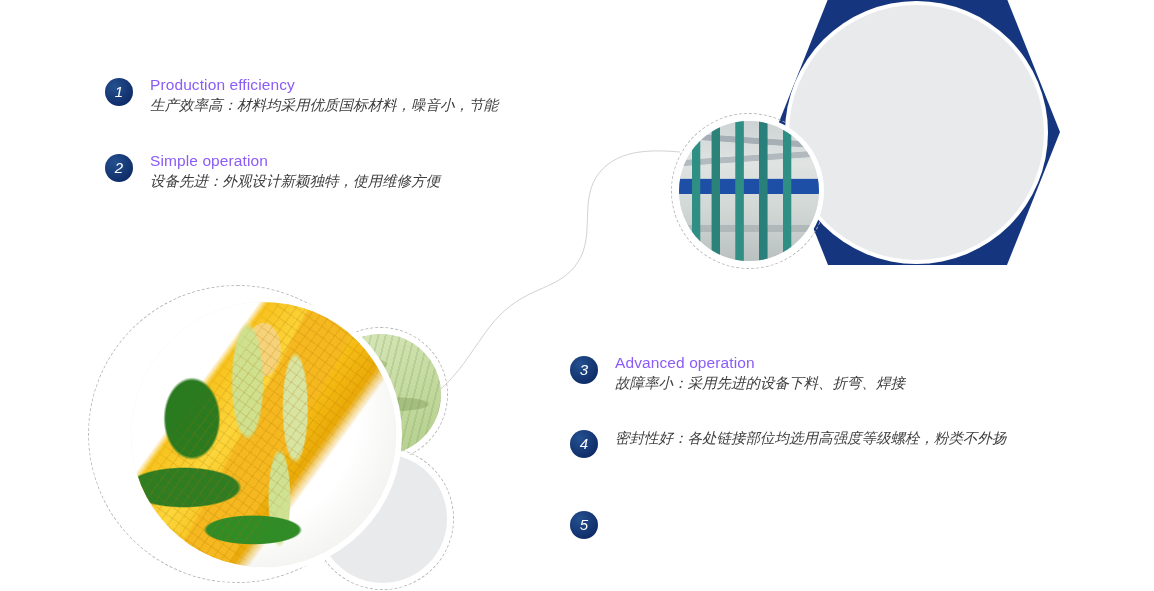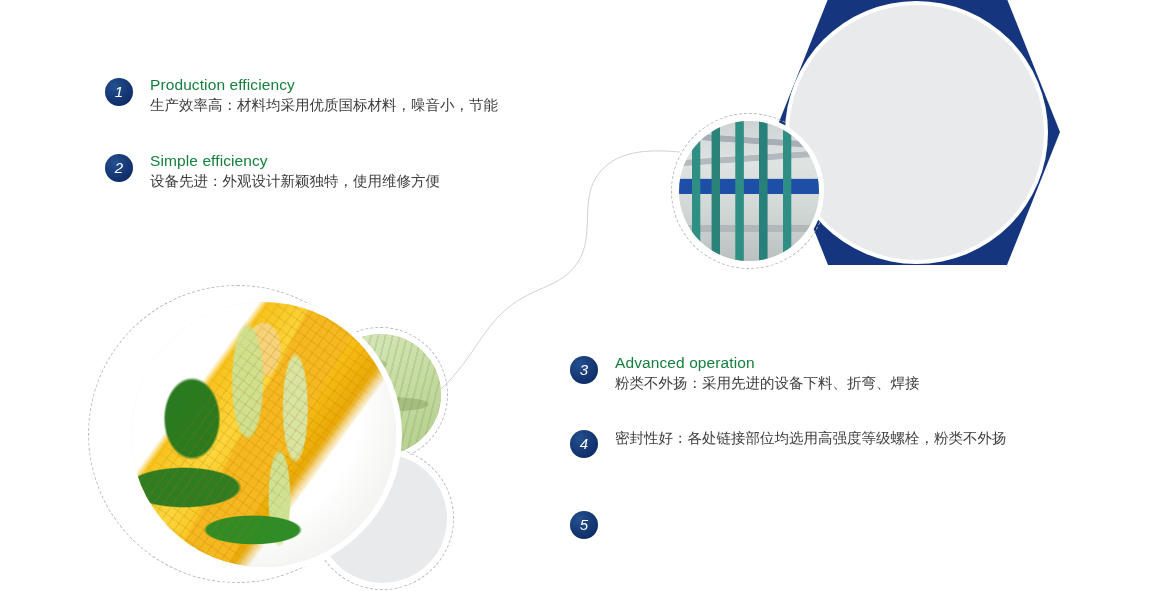--- a/index.html
+++ b/index.html
@@ -37,32 +37,33 @@
     line-height: 28px;
     text-align: center;
     flex: 0 0 28px;
     margin-top: 3px;
     letter-spacing: 0;
   }
   .feature-text {
     margin-left: 17px;
   }
   .feature-title {
-    color: #15803d;
+    color: #8b5cf6;
     font-size: 15.5px;
     line-height: 19px;
     white-space: nowrap;
     letter-spacing: .1px;
   }
   .feature-desc {
     color: #3d3d3d;
     font-size: 14.5px;
     line-height: 21px;
     white-space: nowrap;
     margin-top: 1px;
+    font-style: italic;
   }
 
   
   .hexagon {
     position: absolute;
     background: #15357f;
     clip-path: polygon(18.6% 0%, 81.4% 0%, 100% 50%, 81.4% 100%, 18.6% 100%, 0% 50%);
   }
   .photo-circle {
     position: absolute;
@@ -250,30 +251,30 @@
     <div class="badge">1</div>
     <div class="feature-text">
       <div class="feature-title">Production efficiency</div>
       <div class="feature-desc">生产效率高：材料均采用优质国标材料，噪音小，节能</div>
     </div>
   </div>
 
   <div class="feature" style="left:105px; top:151px;">
     <div class="badge">2</div>
     <div class="feature-text">
-      <div class="feature-title">Simple efficiency</div>
+      <div class="feature-title">Simple operation</div>
       <div class="feature-desc">设备先进：外观设计新颖独特，使用维修方便</div>
     </div>
   </div>
 
   <div class="feature" style="left:570px; top:353px;">
     <div class="badge">3</div>
     <div class="feature-text">
       <div class="feature-title">Advanced operation</div>
-      <div class="feature-desc">粉类不外扬：采用先进的设备下料、折弯、焊接</div>
+      <div class="feature-desc">故障率小：采用先进的设备下料、折弯、焊接</div>
     </div>
   </div>
 
   <div class="feature" style="left:570px; top:427px;">
     <div class="badge">4</div>
     <div class="feature-text">
       <div class="feature-desc">密封性好：各处链接部位均选用高强度等级螺栓，粉类不外扬</div>
     </div>
   </div>
 

